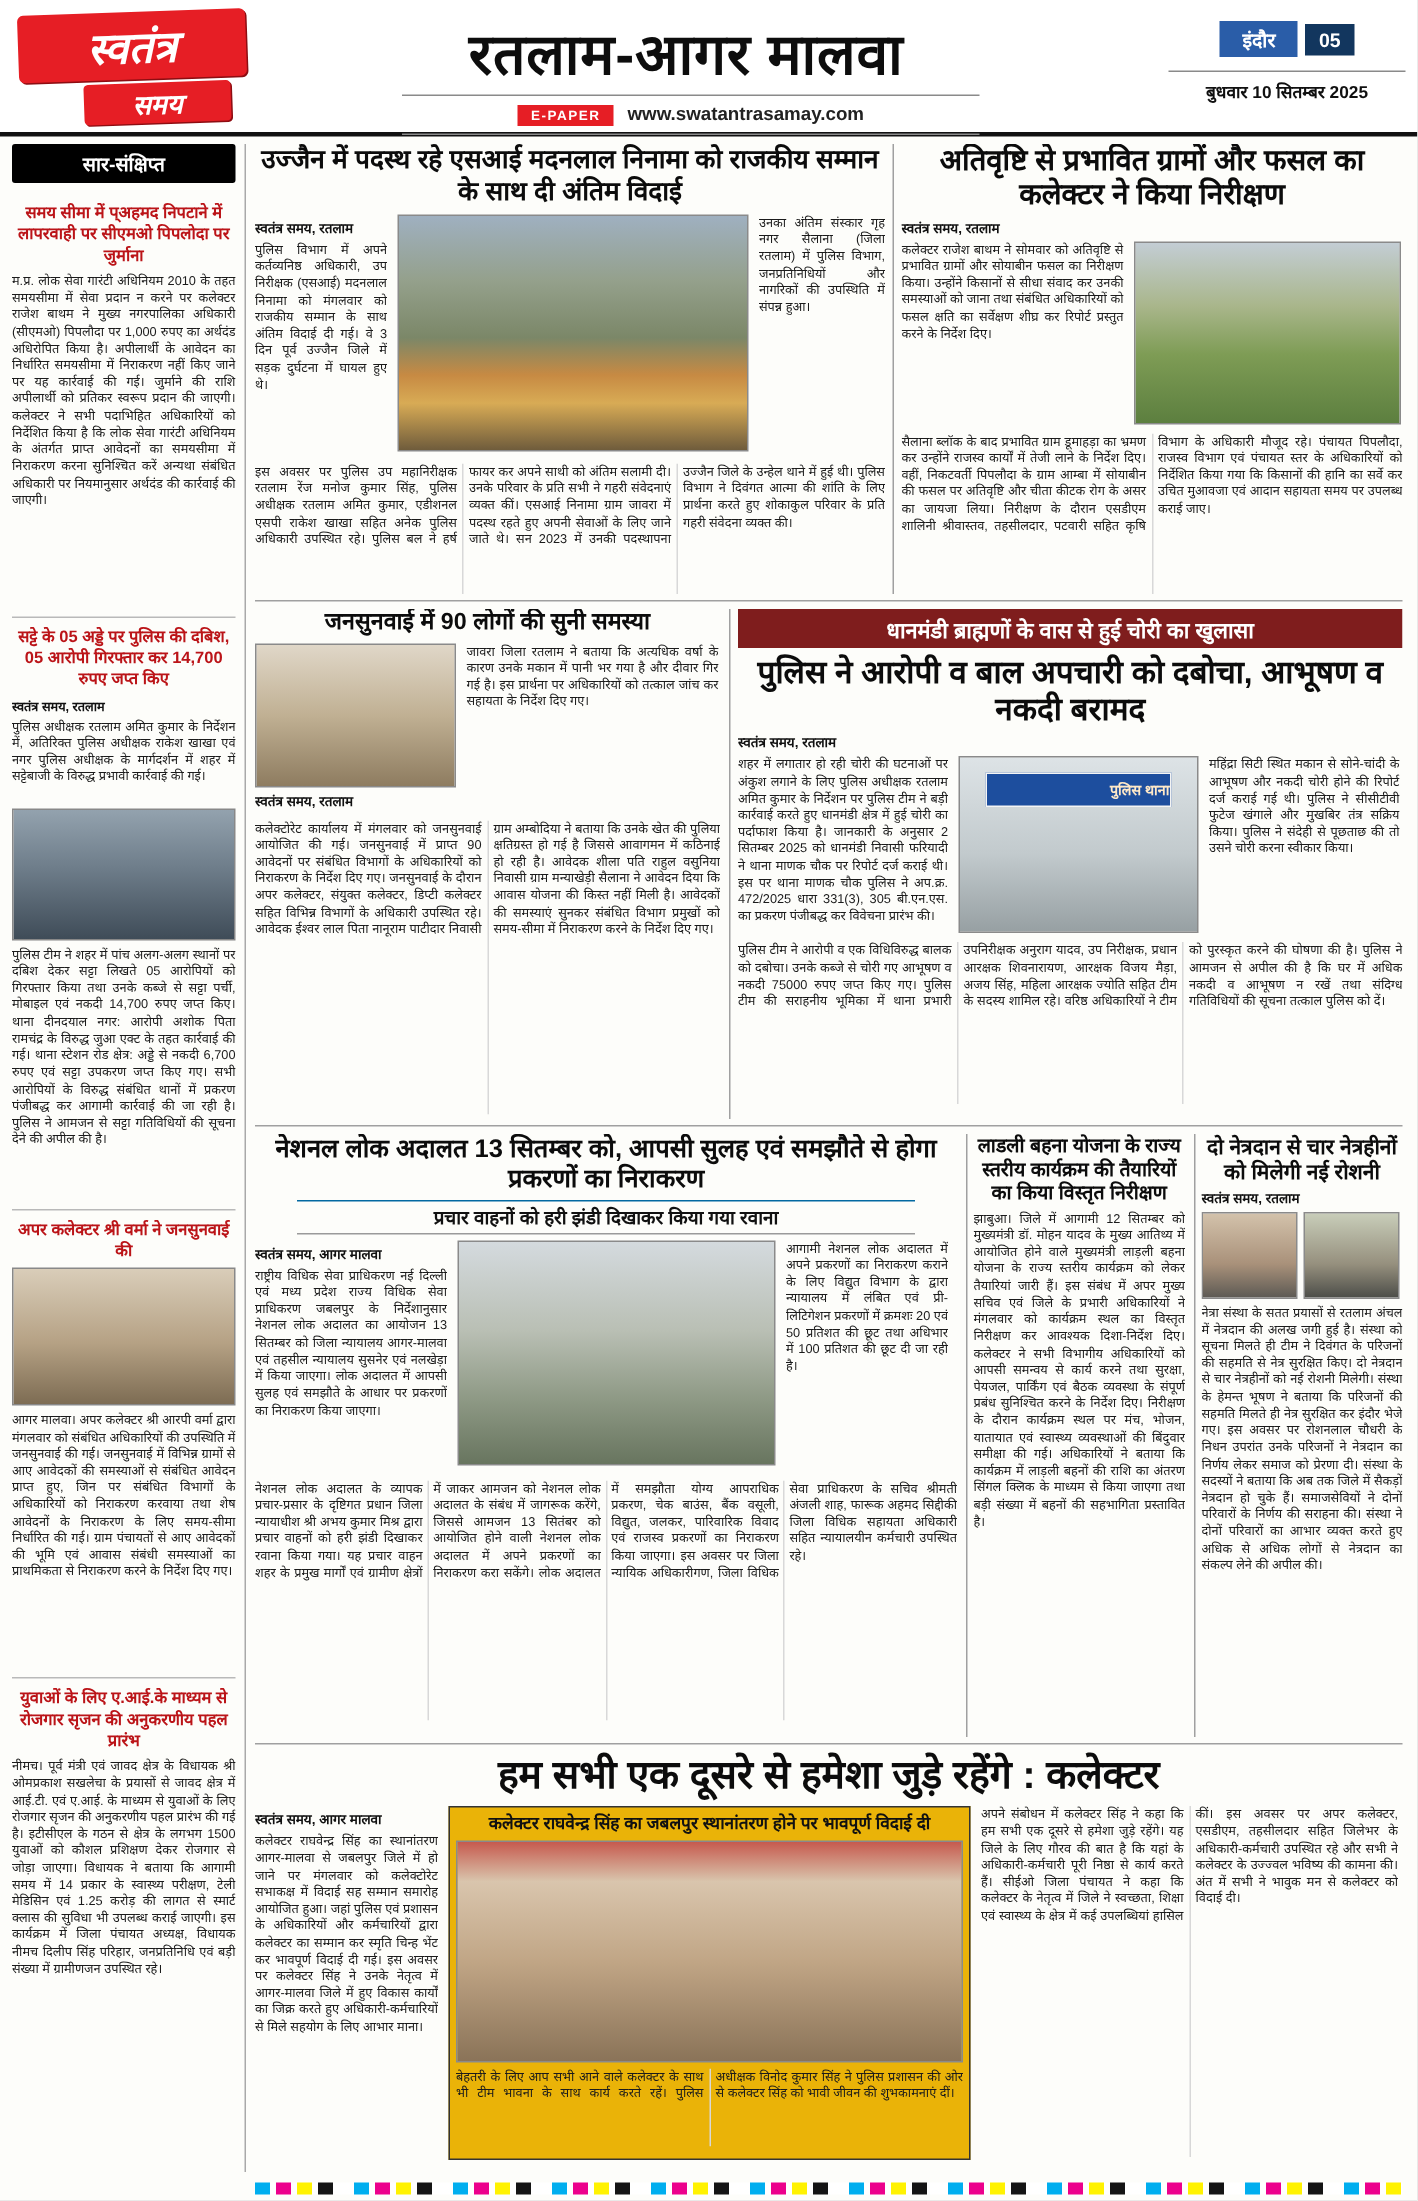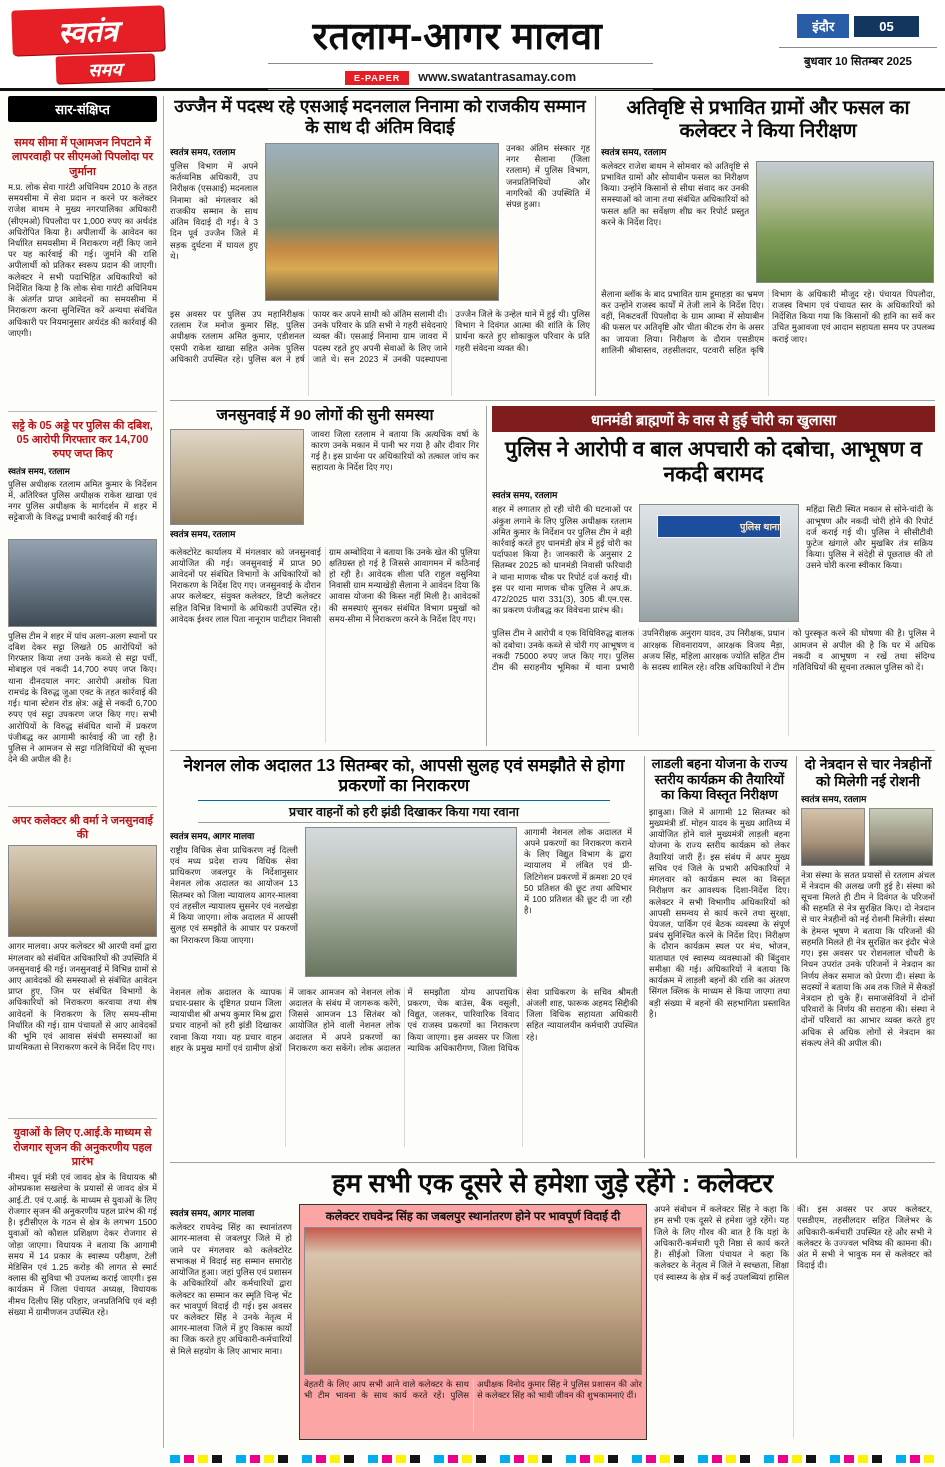--- a/index.html
+++ b/index.html
@@ -19,21 +19,21 @@
     font-size:18px; font-weight:bold; font-style:italic; display:flex; align-items:center; justify-content:center;
     transform:rotate(-2deg); border-radius:3px; box-shadow:1px 1px 0 #8d0d12; }
   .edition-title { position:absolute; left:205px; top:8px; width:505px; text-align:center;
     font-size:38px; font-weight:800; letter-spacing:.5px; color:#0d0d0d; }
   .epaper-row { position:absolute; left:268px; top:63px; width:385px; text-align:center;
     border-top:1px solid #8a8a8a; border-bottom:1px solid #8a8a8a; padding:3px 0 4px; }
   .epaper-badge { background:#e61e25; color:#fff; font-weight:bold; font-size:9px; letter-spacing:1px; padding:2px 9px; margin-right:9px; }
   .website { font-size:12.5px; font-weight:bold; color:#222; }
   .mast-right { position:absolute; right:8px; top:14px; width:158px; text-align:center; }
   .city-badge { background:#2a5da8; color:#fff; font-weight:bold; font-size:13px; padding:3px 15px; display:inline-block; }
-  .page-badge { background:#12365e; color:#fff; font-weight:bold; font-size:13px; padding:3px 25px; display:inline-block; margin-left:5px; }
+  .page-badge { background:#12365e; color:#fff; font-weight:bold; font-size:13px; padding:3px 9px; display:inline-block; margin-left:5px; }
   .date-line { margin-top:9px; border-top:1px solid #8a8a8a; padding-top:5px; font-weight:bold; font-size:11.5px; color:#101010; }
 
   
   .sidebar { position:absolute; left:8px; top:96px; width:156px; height:1352px; padding-right:6px; border-right:1px solid #a9a9a9; overflow:hidden; }
   .sidebar-header { background:#000000; color:#fff; text-align:center; font-weight:bold; font-size:13px; padding:4px 0; border-radius:2px; }
   .brief { border-top:1px solid #b9b9b9; margin-top:7px; padding-top:6px; }
   .brief.first { border-top:none; }
   .brief-title { color:#bb1418; font-weight:bold; font-size:11px; line-height:1.3; text-align:center; margin-bottom:4px; }
   .brief-byline { font-size:8.5px; font-weight:bold; margin:1px 0 3px; }
   .brief-body { font-size:8.5px; line-height:1.32; text-align:justify; color:#1b1b1b; overflow:hidden; }
@@ -60,21 +60,21 @@
     text-align:right; padding:4px 0; border:1px solid #f4f4f4; }
   .photo-flagoff { background:linear-gradient(180deg,#d4dade 0%,#b9bfb4 40%,#8f9a86 70%,#68755f 100%); }
   .photo-farewell { background:linear-gradient(180deg,#c65a4e 0%,#d9c5ad 18%,#c0a popliteal 0,#c0a585 55%,#8a7358 100%); }
   .photo-farewell { background:linear-gradient(180deg,#c65a4e 0%,#d9c5ad 18%,#c0a585 55%,#8a7358 100%); }
   .photo-portrait1 { background:linear-gradient(180deg,#d3c2ab 0%,#a9917a 60%,#5d5a54 100%); }
   .photo-portrait2 { background:linear-gradient(180deg,#c8cdb9 0%,#96907e 60%,#4d4e49 100%); }
 
   .kicker { background:#7f1d1d; color:#fff; font-weight:bold; font-size:14.5px; text-align:center; padding:3px 0; }
   .subhead { font-size:12.5px; font-weight:bold; text-align:center; border-top:1px solid #0369a1; border-bottom:1px solid #9a9a9a;
     padding:2px 0; margin:3px 28px 4px; }
-  .center-box { border:1.5px solid #333; padding:4px; background:#fca5a5; }
+  .center-box { border:1.5px solid #333; padding:4px; background:#eab308; }
   .box-title { font-size:11.5px; font-weight:bold; text-align:center; line-height:1.25; margin-bottom:3px; }
 
   .vline { position:absolute; width:1px; background:#a0a0a0; }
   .hline { position:absolute; height:1px; background:#a0a0a0; left:170px; width:765px; }
 
   .color-strip { position:absolute; left:170px; width:765px; bottom:4px; height:8px;
     background:repeating-linear-gradient(90deg,#00aeef 0 10px,#fff 10px 14px,#ec008c 14px 24px,#fff 24px 28px,#fff200 28px 38px,#fff 38px 42px,#141414 42px 52px,#fff 52px 66px); }
 </style>
 </head>
 <body>
@@ -95,21 +95,21 @@
         <span class="city-badge">इंदौर</span><span class="page-badge">05</span>
       </div>
       <div class="date-line">बुधवार 10 सितम्बर 2025</div>
     </div>
   </header>
 
   <aside class="sidebar">
     <div class="sidebar-header">सार-संक्षिप्त</div>
 
     <section class="brief first">
-      <h3 class="brief-title">समय सीमा में प्आमजन निपटाने में लापरवाही पर सीएमओ पिपलोदा पर जुर्माना</h3>
+      <h3 class="brief-title">समय सीमा में प्अहमद निपटाने में लापरवाही पर सीएमओ पिपलोदा पर जुर्माना</h3>
       <p class="brief-body" style="height:222px">म.प्र. लोक सेवा गारंटी अधिनियम 2010 के तहत समयसीमा में सेवा प्रदान न करने पर कलेक्टर राजेश बाथम ने मुख्य नगरपालिका अधिकारी (सीएमओ) पिपलौदा पर 1,000 रुपए का अर्थदंड अधिरोपित किया है। अपीलार्थी के आवेदन का निर्धारित समयसीमा में निराकरण नहीं किए जाने पर यह कार्रवाई की गई। जुर्माने की राशि अपीलार्थी को प्रतिकर स्वरूप प्रदान की जाएगी। कलेक्टर ने सभी पदाभिहित अधिकारियों को निर्देशित किया है कि लोक सेवा गारंटी अधिनियम के अंतर्गत प्राप्त आवेदनों का समयसीमा में निराकरण करना सुनिश्चित करें अन्यथा संबंधित अधिकारी पर नियमानुसार अर्थदंड की कार्रवाई की जाएगी।</p>
     </section>
 
     <section class="brief">
       <h3 class="brief-title">सट्टे के 05 अड्डे पर पुलिस की दबिश, 05 आरोपी गिरफ्तार कर 14,700 रुपए जप्त किए</h3>
       <div class="brief-byline">स्वतंत्र समय, रतलाम</div>
       <p class="brief-body" style="height:56px">पुलिस अधीक्षक रतलाम अमित कुमार के निर्देशन में, अतिरिक्त पुलिस अधीक्षक राकेश खाखा एवं नगर पुलिस अधीक्षक के मार्गदर्शन में शहर में सट्टेबाजी के विरुद्ध प्रभावी कार्रवाई की गई।</p>
       <div class="brief-photo photo-officer"></div>
       <p class="brief-body" style="height:168px">पुलिस टीम ने शहर में पांच अलग-अलग स्थानों पर दबिश देकर सट्टा लिखते 05 आरोपियों को गिरफ्तार किया तथा उनके कब्जे से सट्टा पर्ची, मोबाइल एवं नकदी 14,700 रुपए जप्त किए। थाना दीनदयाल नगर: आरोपी अशोक पिता रामचंद्र के विरुद्ध जुआ एक्ट के तहत कार्रवाई की गई। थाना स्टेशन रोड क्षेत्र: अड्डे से नकदी 6,700 रुपए एवं सट्टा उपकरण जप्त किए गए। सभी आरोपियों के विरुद्ध संबंधित थानों में प्रकरण पंजीबद्ध कर आगामी कार्रवाई की जा रही है। पुलिस ने आमजन से सट्टा गतिविधियों की सूचना देने की अपील की है।</p>
     </section>

